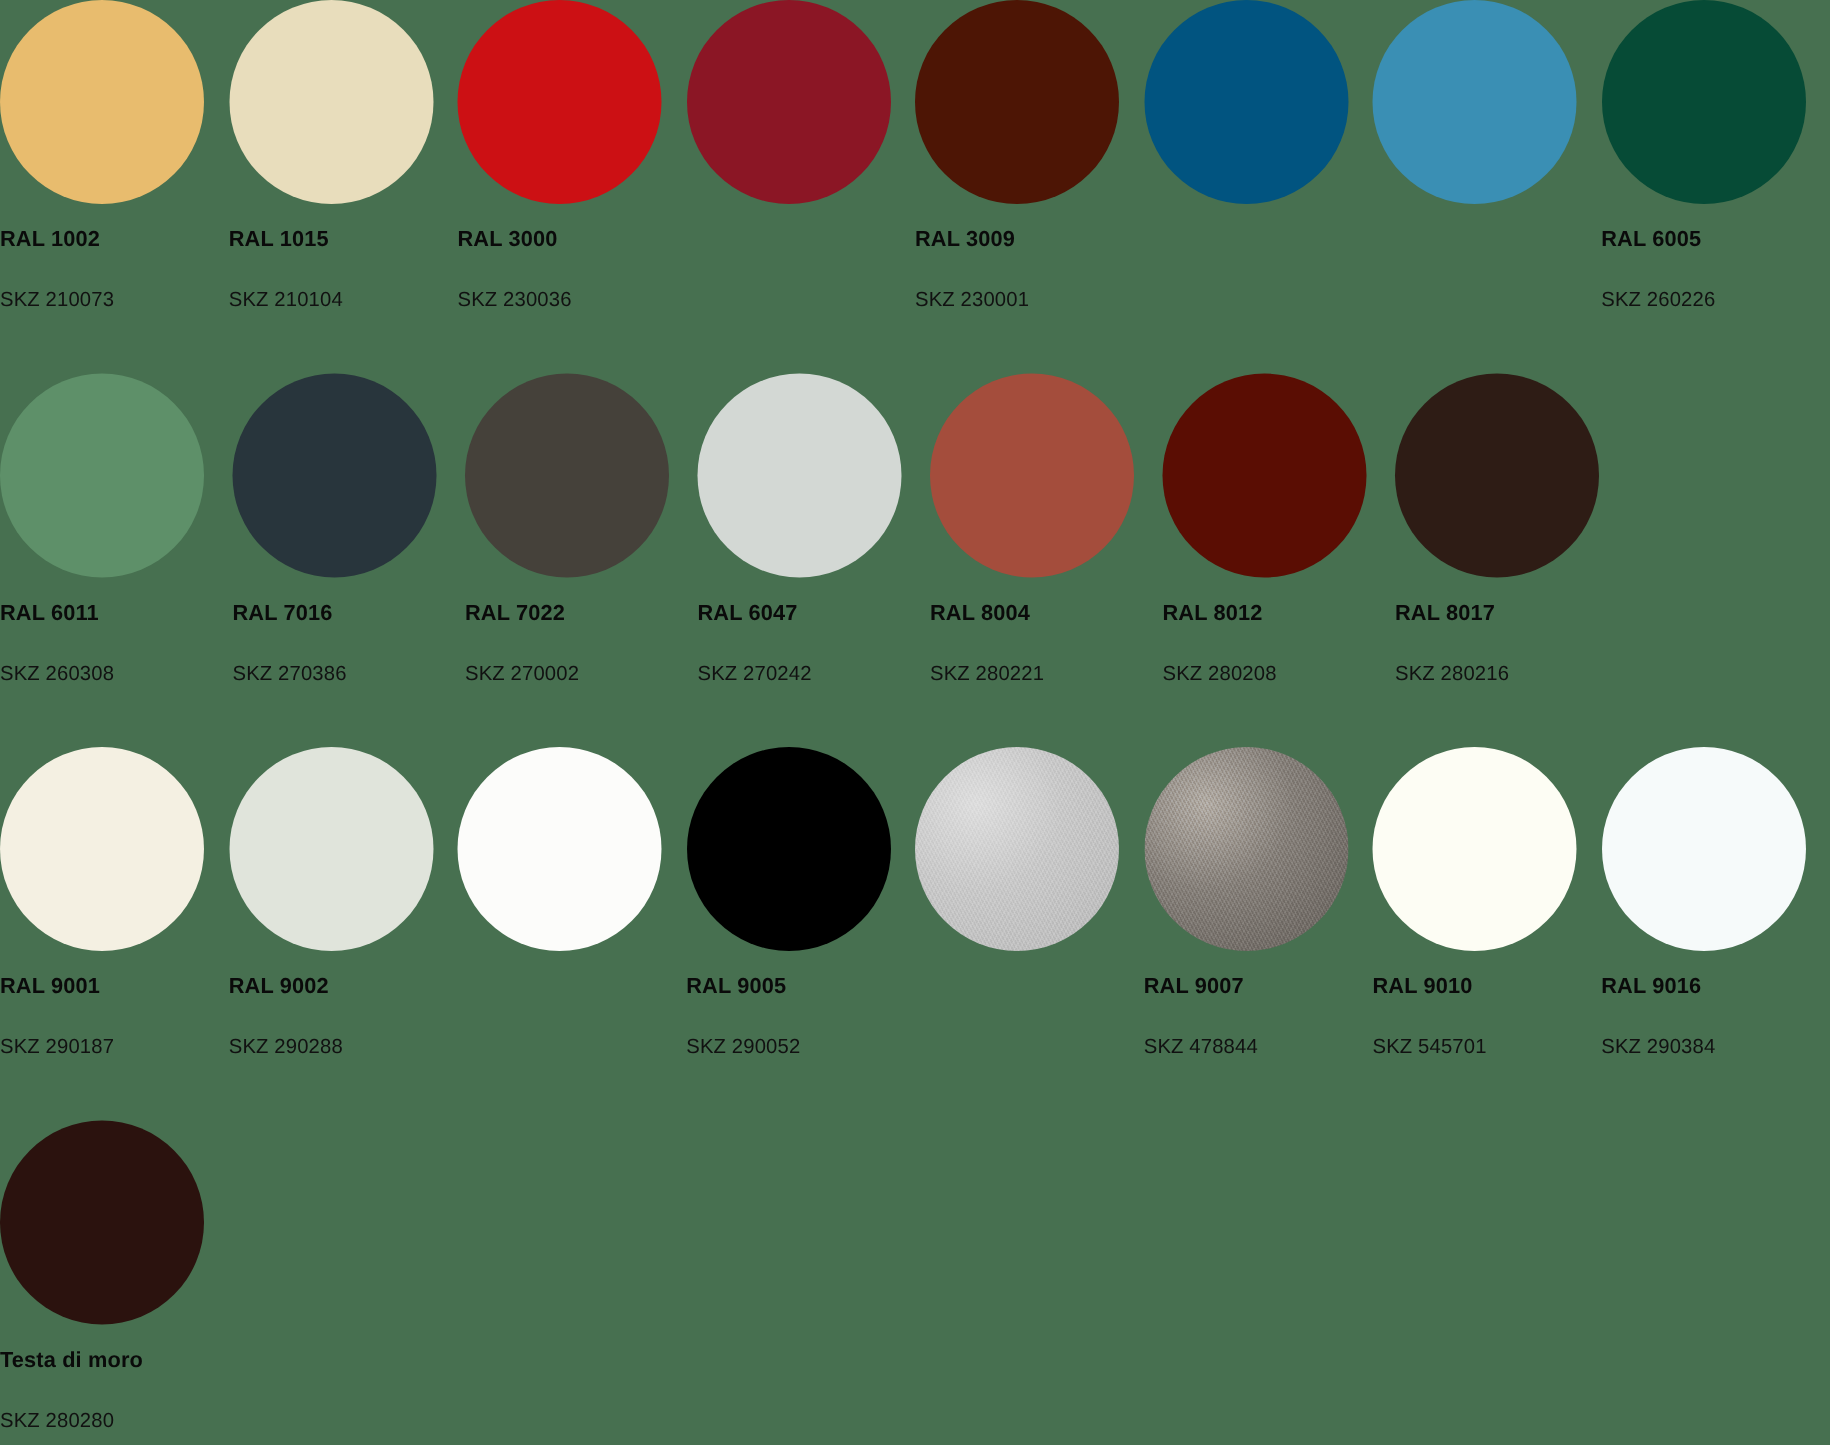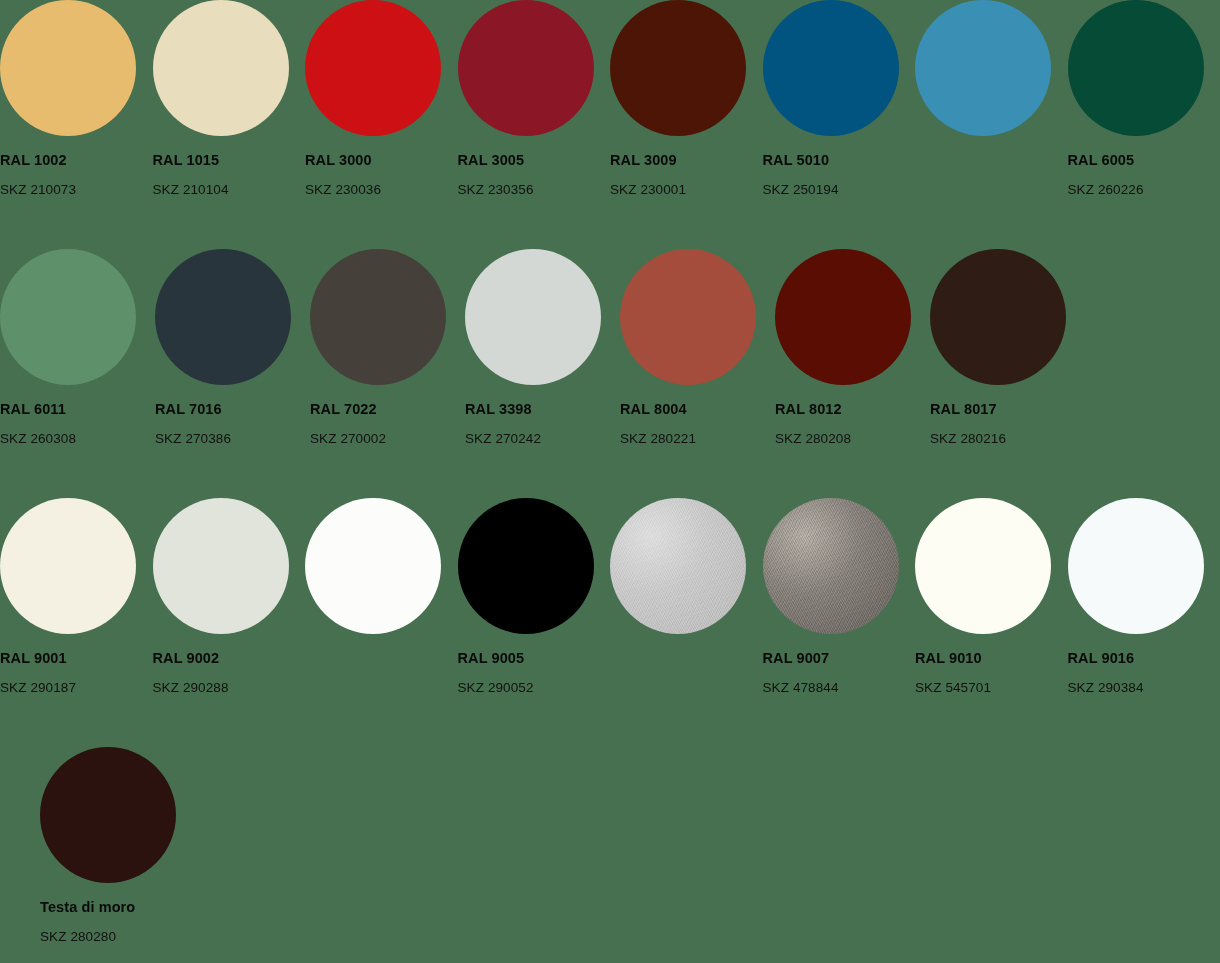--- a/index.html
+++ b/index.html
@@ -45,28 +45,28 @@
     line-height: 1.0;
   }
   .swatch-name {
     font-size: 14.5px;
     font-weight: bold;
     color: #0a0a0a;
     letter-spacing: 0.1px;
     white-space: nowrap;
   }
   .swatch-code {
-    margin-top: 15px;
+    margin-top: 25px;
     font-size: 13.5px;
     font-weight: normal;
     color: #111111;
     letter-spacing: 0.1px;
     white-space: nowrap;
   }
-  #last-row { height: 215px; padding-left: 40px; }
+  #last-row { height: 215px; }
 </style>
 </head>
 <body style="background: rgb(71, 112, 80);">
 
 <div id="palette" style="background: rgb(71, 112, 80);">
   <div class="swatch-row">
   <div class="swatch-cell">
     <div class="swatch-disc" style="background-color: rgb(232, 188, 110);"></div>
     <div class="swatch-labels">
       <div class="swatch-name">RAL 1002</div>
@@ -85,40 +85,32 @@
   <div class="swatch-cell">
     <div class="swatch-disc" style="background-color: rgb(204, 16, 20);"></div>
     <div class="swatch-labels">
       <div class="swatch-name">RAL 3000</div>
       <div class="swatch-code">SKZ 230036</div>
     </div>
   </div>
 
   <div class="swatch-cell">
     <div class="swatch-disc" style="background-color: rgb(139, 22, 37);"></div>
-    <div class="swatch-labels">
-      <div class="swatch-name">RAL 3005</div>
-      <div class="swatch-code">SKZ 230356</div>
-    </div>
   </div>
 
   <div class="swatch-cell">
     <div class="swatch-disc" style="background-color: rgb(77, 21, 5);"></div>
     <div class="swatch-labels">
       <div class="swatch-name">RAL 3009</div>
       <div class="swatch-code">SKZ 230001</div>
     </div>
   </div>
 
   <div class="swatch-cell">
     <div class="swatch-disc" style="background-color: rgb(1, 84, 128);"></div>
-    <div class="swatch-labels">
-      <div class="swatch-name">RAL 5010</div>
-      <div class="swatch-code">SKZ 250194</div>
-    </div>
   </div>
 
   <div class="swatch-cell">
     <div class="swatch-disc" style="background-color: rgb(58, 143, 180);"></div>
   </div>
 
   <div class="swatch-cell">
     <div class="swatch-disc" style="background-color: rgb(6, 75, 54);"></div>
     <div class="swatch-labels">
       <div class="swatch-name">RAL 6005</div>
@@ -148,21 +140,21 @@
     <div class="swatch-disc" style="background-color: rgb(69, 65, 58);"></div>
     <div class="swatch-labels">
       <div class="swatch-name">RAL 7022</div>
       <div class="swatch-code">SKZ 270002</div>
     </div>
   </div>
 
   <div class="swatch-cell">
     <div class="swatch-disc" style="background-color: rgb(211, 216, 212);"></div>
     <div class="swatch-labels">
-      <div class="swatch-name">RAL 3398</div>
+      <div class="swatch-name">RAL 6047</div>
       <div class="swatch-code">SKZ 270242</div>
     </div>
   </div>
 
   <div class="swatch-cell">
     <div class="swatch-disc" style="background-color: rgb(164, 77, 60);"></div>
     <div class="swatch-labels">
       <div class="swatch-name">RAL 8004</div>
       <div class="swatch-code">SKZ 280221</div>
     </div>

